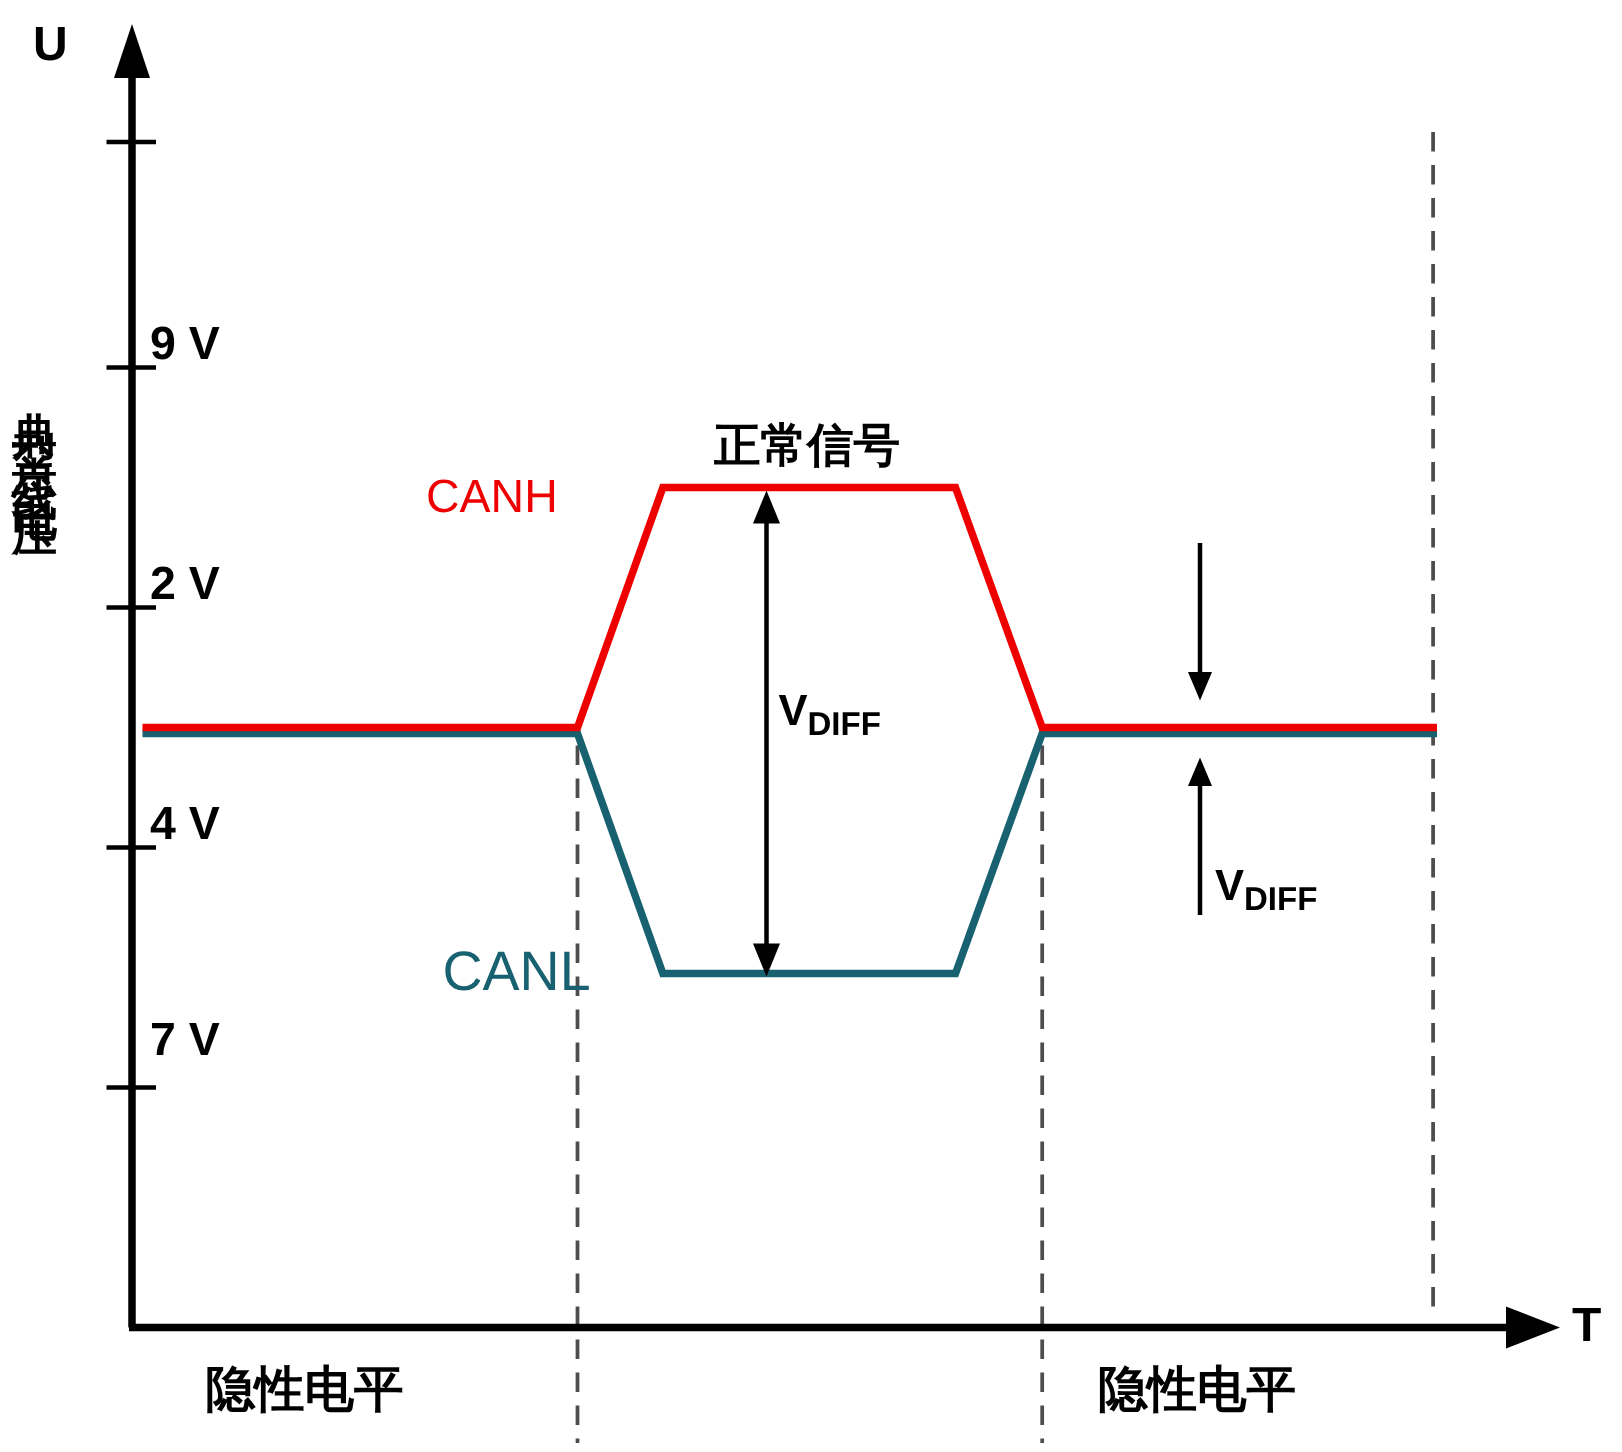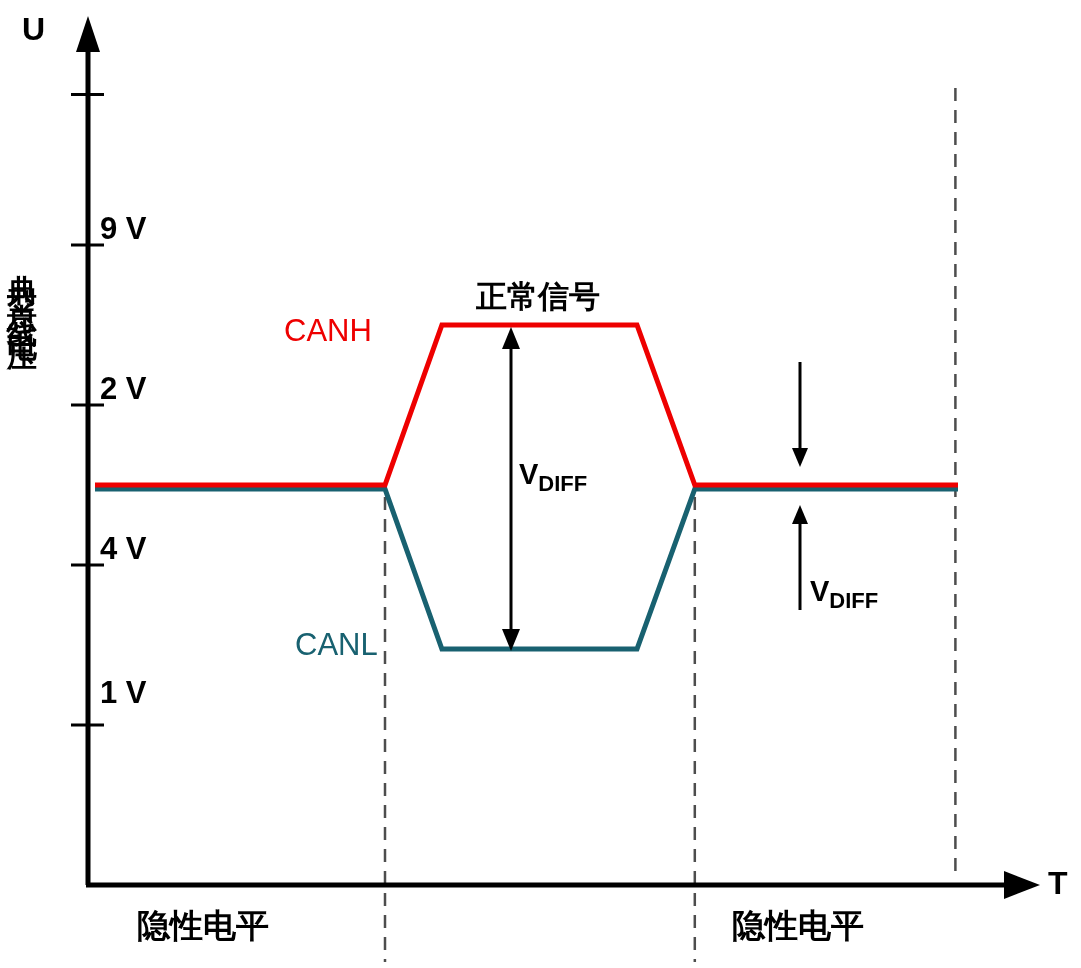--- a/index.html
+++ b/index.html
@@ -16,21 +16,21 @@
   .y-title{
     left:6px;top:250px;font-size:30px;font-weight:bold;
     writing-mode:vertical-rl;text-orientation:upright;letter-spacing:14px;
   }
   .tick-label{left:100px;font-size:31px;font-weight:bold;}
   .tick-4{top:212px;}
   .tick-3{top:372px;}
   .tick-2{top:532px;}
   .tick-1{top:676px;}
   .canh-label{left:284px;top:314px;font-size:31px;}
-  .canl-label{left:295px;top:628px;font-size:31px;}
+  .canl-label{left:295px;top:628px;font-size:37px;}
   .normal-signal{left:476px;top:280px;font-size:31px;font-weight:600;}
   .vdiff{font-size:29px;font-weight:bold;}
   .vdiff sub{font-size:22px;font-weight:bold;}
   .vdiff-main{left:519px;top:459px;}
   .vdiff-right{left:810px;top:576px;}
   .phase{top:908px;font-size:33px;font-weight:600;width:200px;}
   .phase-left{left:137px;}
   .phase-mid{left:443px;}
   .phase-right{left:732px;}
 </style>
@@ -85,21 +85,21 @@
     </g>
   </svg>
 
   <div class="lbl u-label">U</div>
   <div class="lbl t-label">T</div>
   <div class="lbl y-title">典型总线电压</div>
 
   <div class="lbl tick-label tick-4">9 V</div>
   <div class="lbl tick-label tick-3">2 V</div>
   <div class="lbl tick-label tick-2">4 V</div>
-  <div class="lbl tick-label tick-1">1 V</div>
+  <div class="lbl tick-label tick-1">7 V</div>
 
   <div class="lbl canh-label" style="color: rgb(238, 0, 0);">CANH</div>
   <div class="lbl canl-label" style="color: rgb(24, 97, 112);">CANL</div>
 
   <div class="lbl normal-signal">正常信号</div>
 
   <div class="lbl vdiff vdiff-main"><span>V</span><sub>DIFF</sub></div>
 
   <div class="lbl vdiff vdiff-right"><span>V</span><sub>DIFF</sub></div>
 

